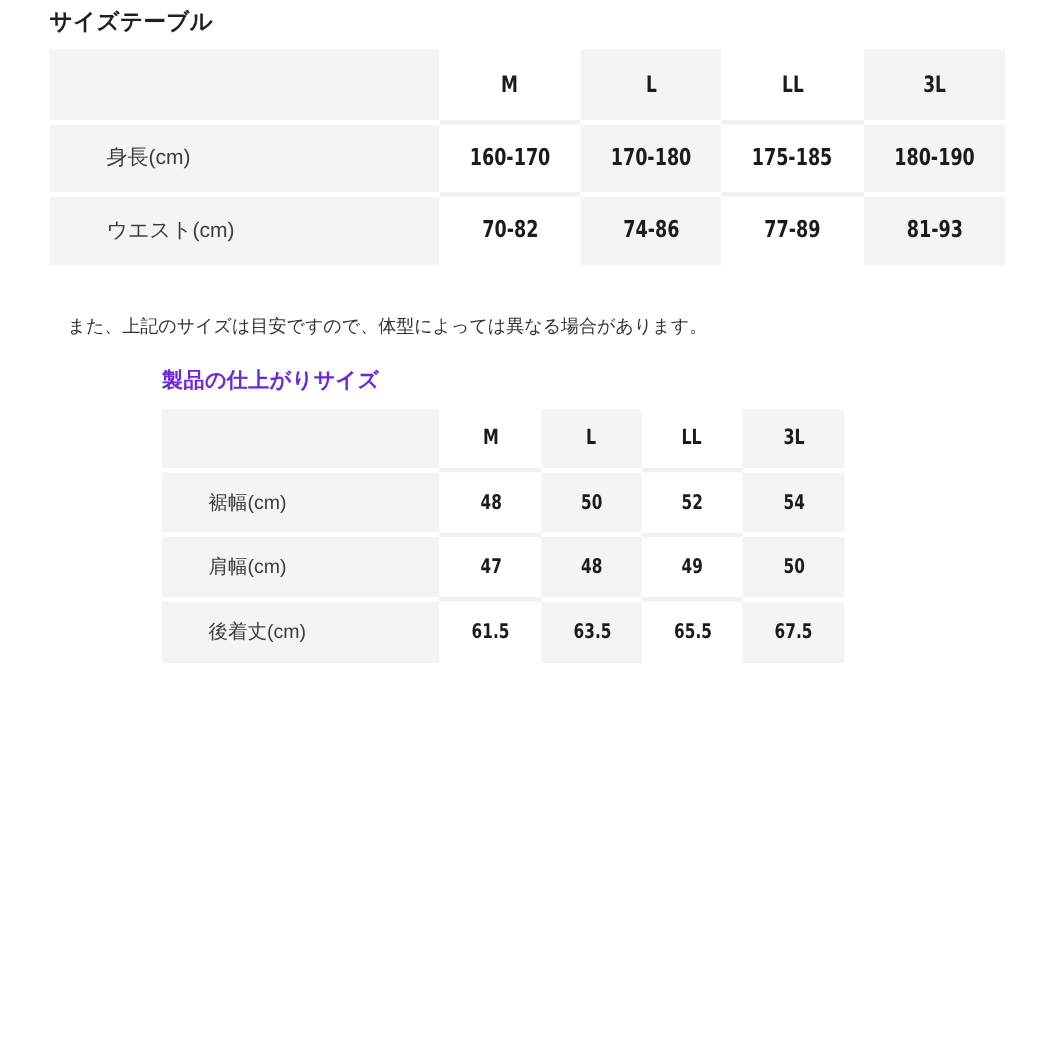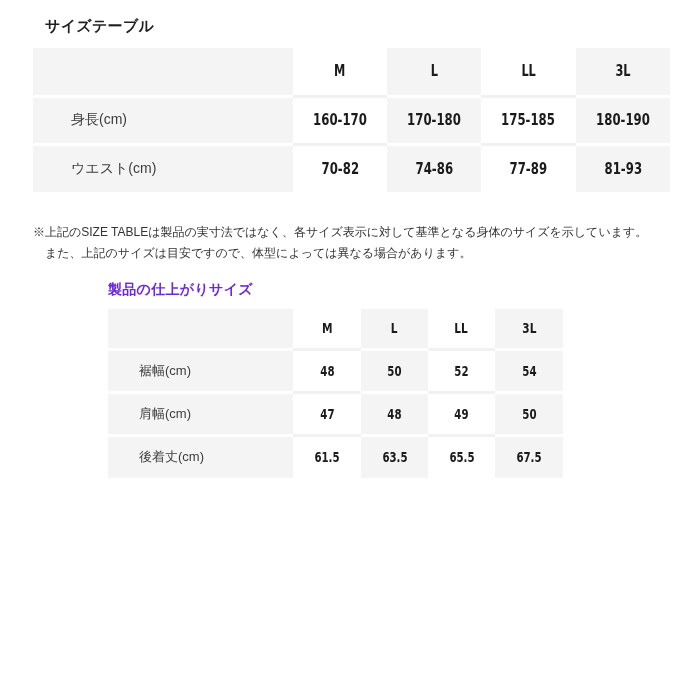--- a/index.html
+++ b/index.html
@@ -4,21 +4,21 @@
 <style>
   html, body { margin:0; padding:0; }
   body {
     width:700px; height:700px; background:#ffffff; overflow:hidden;
     font-family:"Liberation Sans", sans-serif; color:#333333;
     -webkit-font-smoothing:antialiased;
   }
 
   
   .title1 {
-    margin:12px; padding:5px 0 0 33px;
+    margin:0; padding:5px 0 0 33px;
     font-size:15px; font-weight:700; color:#1f1f1f; letter-spacing:0.3px;
   }
   .title2 {
     margin:17px 0 0 108px;
     font-size:14px; font-weight:700; color:#6d28d9; letter-spacing:0.3px;
   }
 
   
   table.sz { border-collapse:collapse; table-layout:fixed; }
   .sz th, .sz td { padding:0; text-align:center; vertical-align:middle; }
@@ -89,21 +89,20 @@
       <td class="lbl">ウエスト(cm)</td>
       <td><span class="num">70-82</span></td>
       <td><span class="num">74-86</span></td>
       <td><span class="num">77-89</span></td>
       <td><span class="num">81-93</span></td>
     </tr>
   </tbody>
 </table>
 
 <div class="note">
-  <div class="ln1">※上記のSIZE TABLEは製品の実寸法ではなく、各サイズ表示に対して基準となる身体のサイズを示しています。</div>
   <div class="ln2">また、上記のサイズは目安ですので、体型によっては異なる場合があります。</div>
 </div>
 
 <h3 class="title2">製品の仕上がりサイズ</h3>
 
 <table class="sz t2">
   <colgroup>
     <col style="width:185px">
       <col style="width:68px">
       <col style="width:67px">

